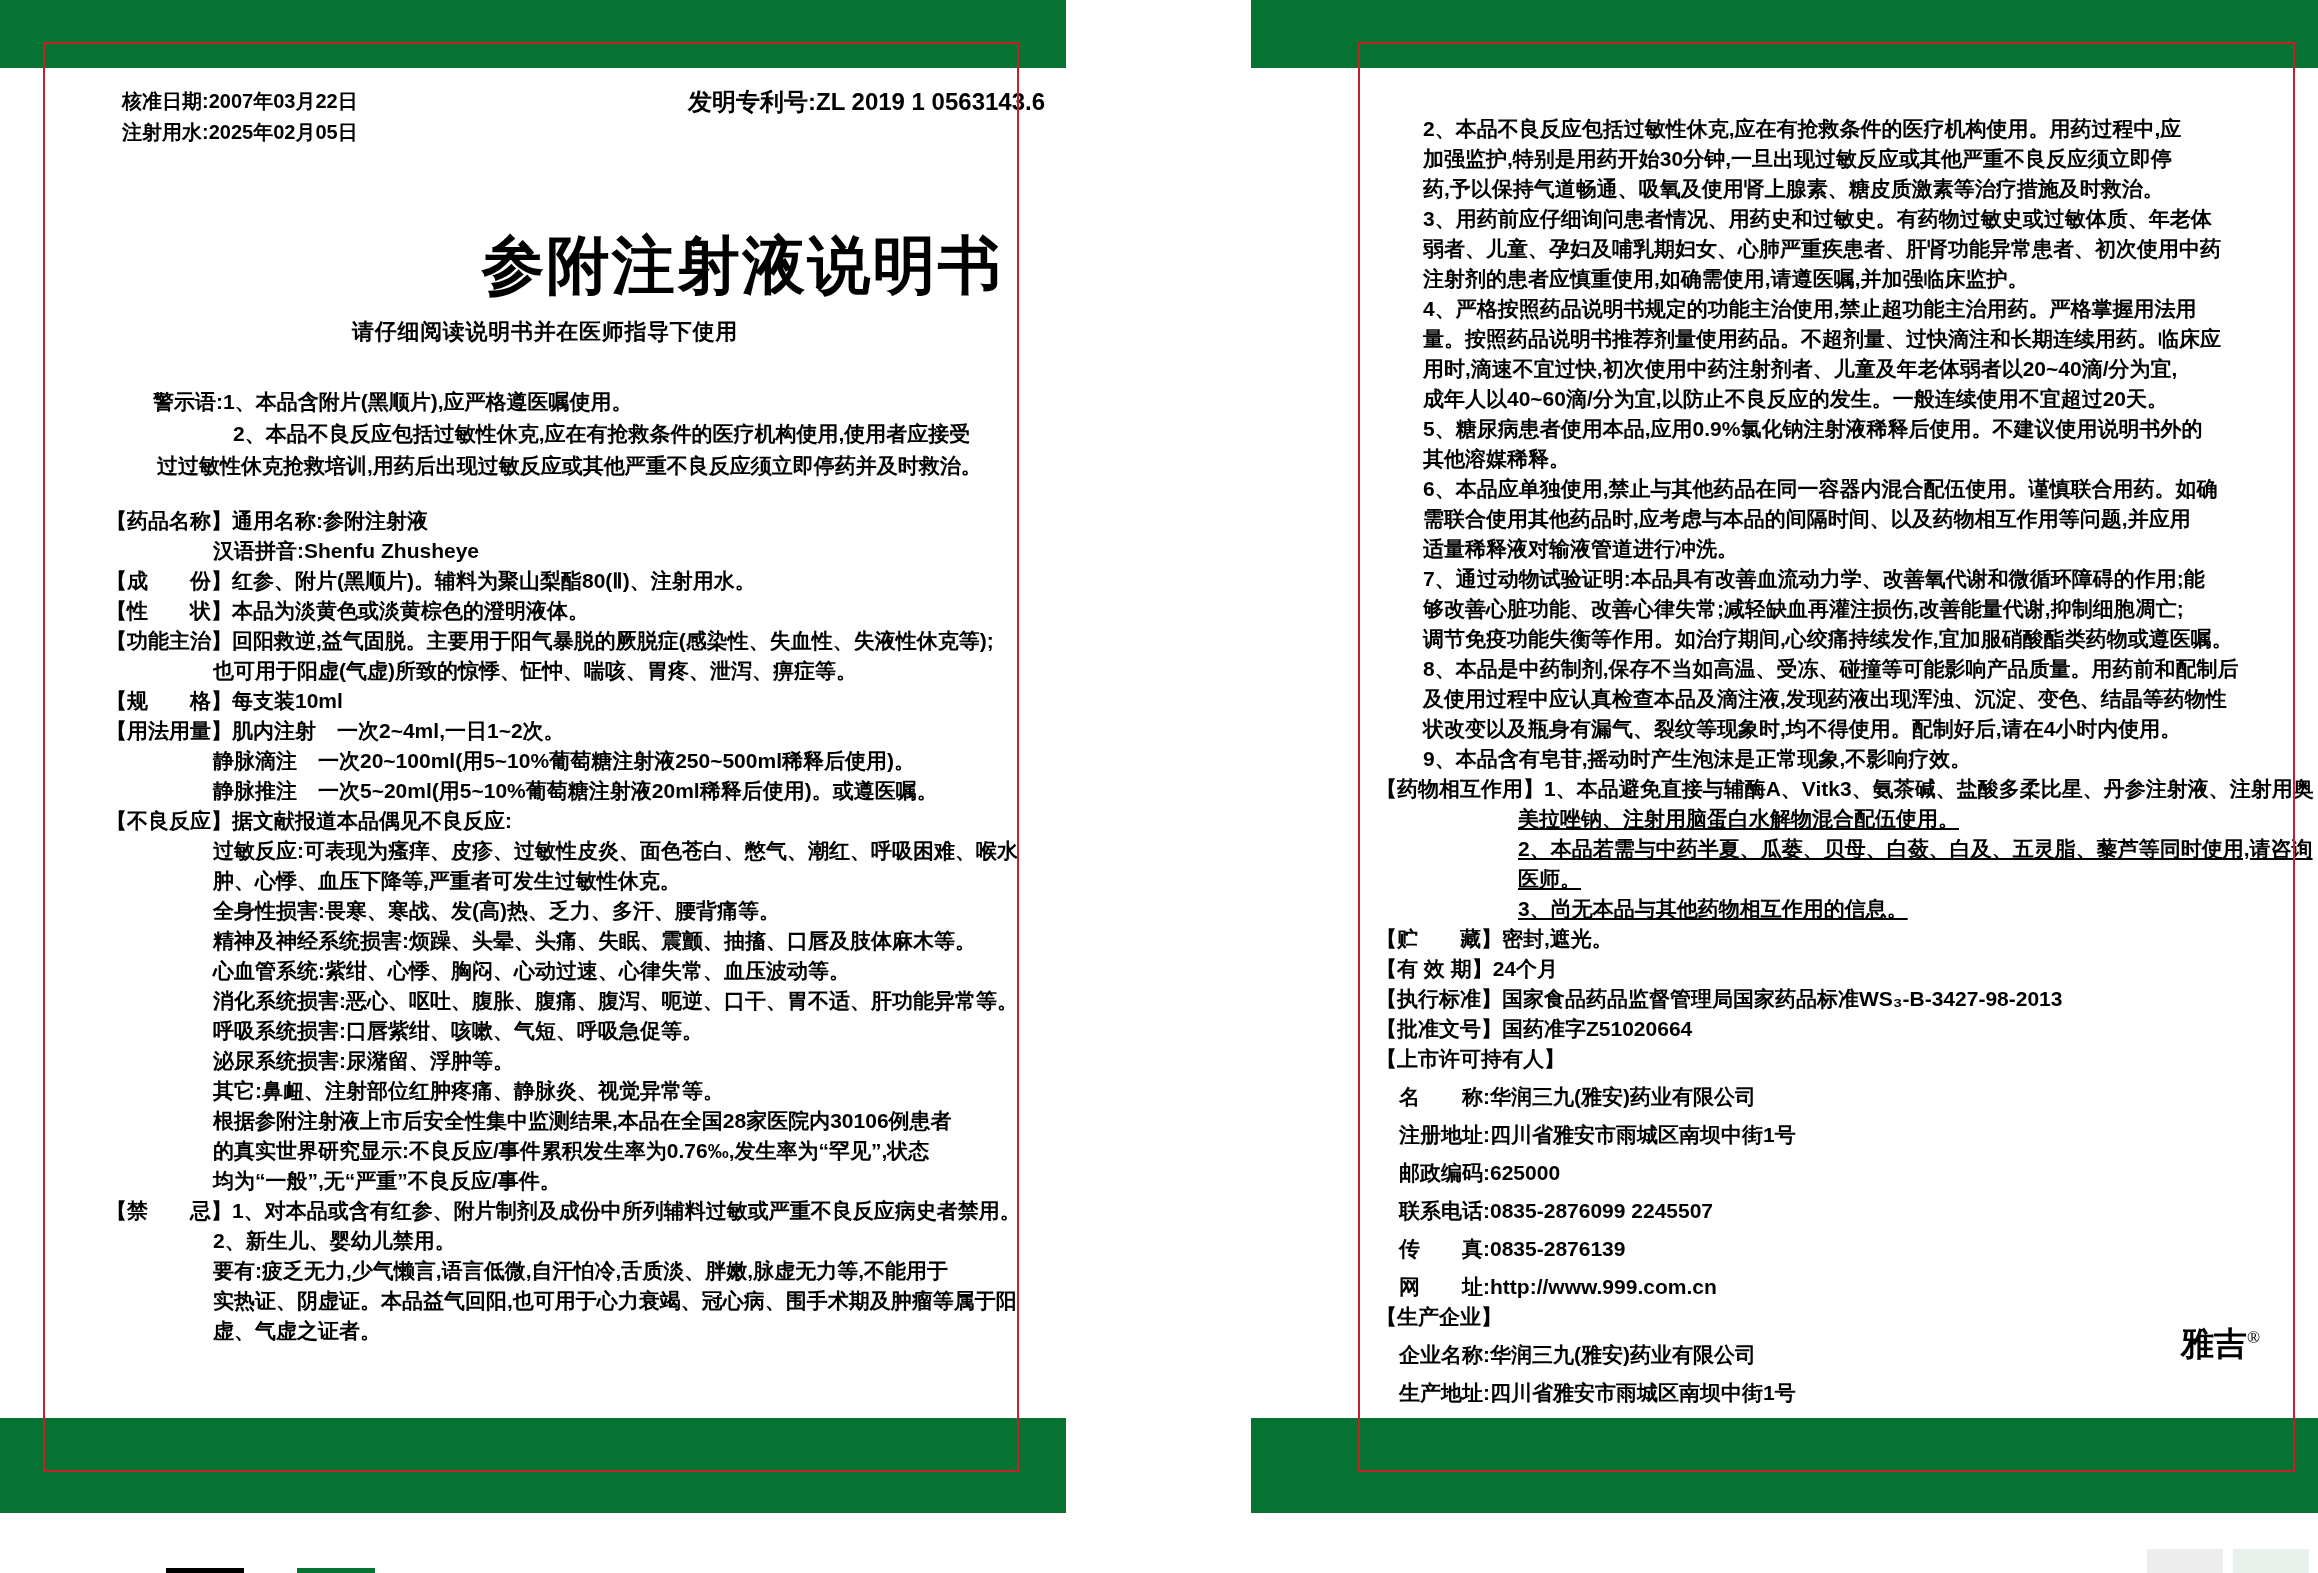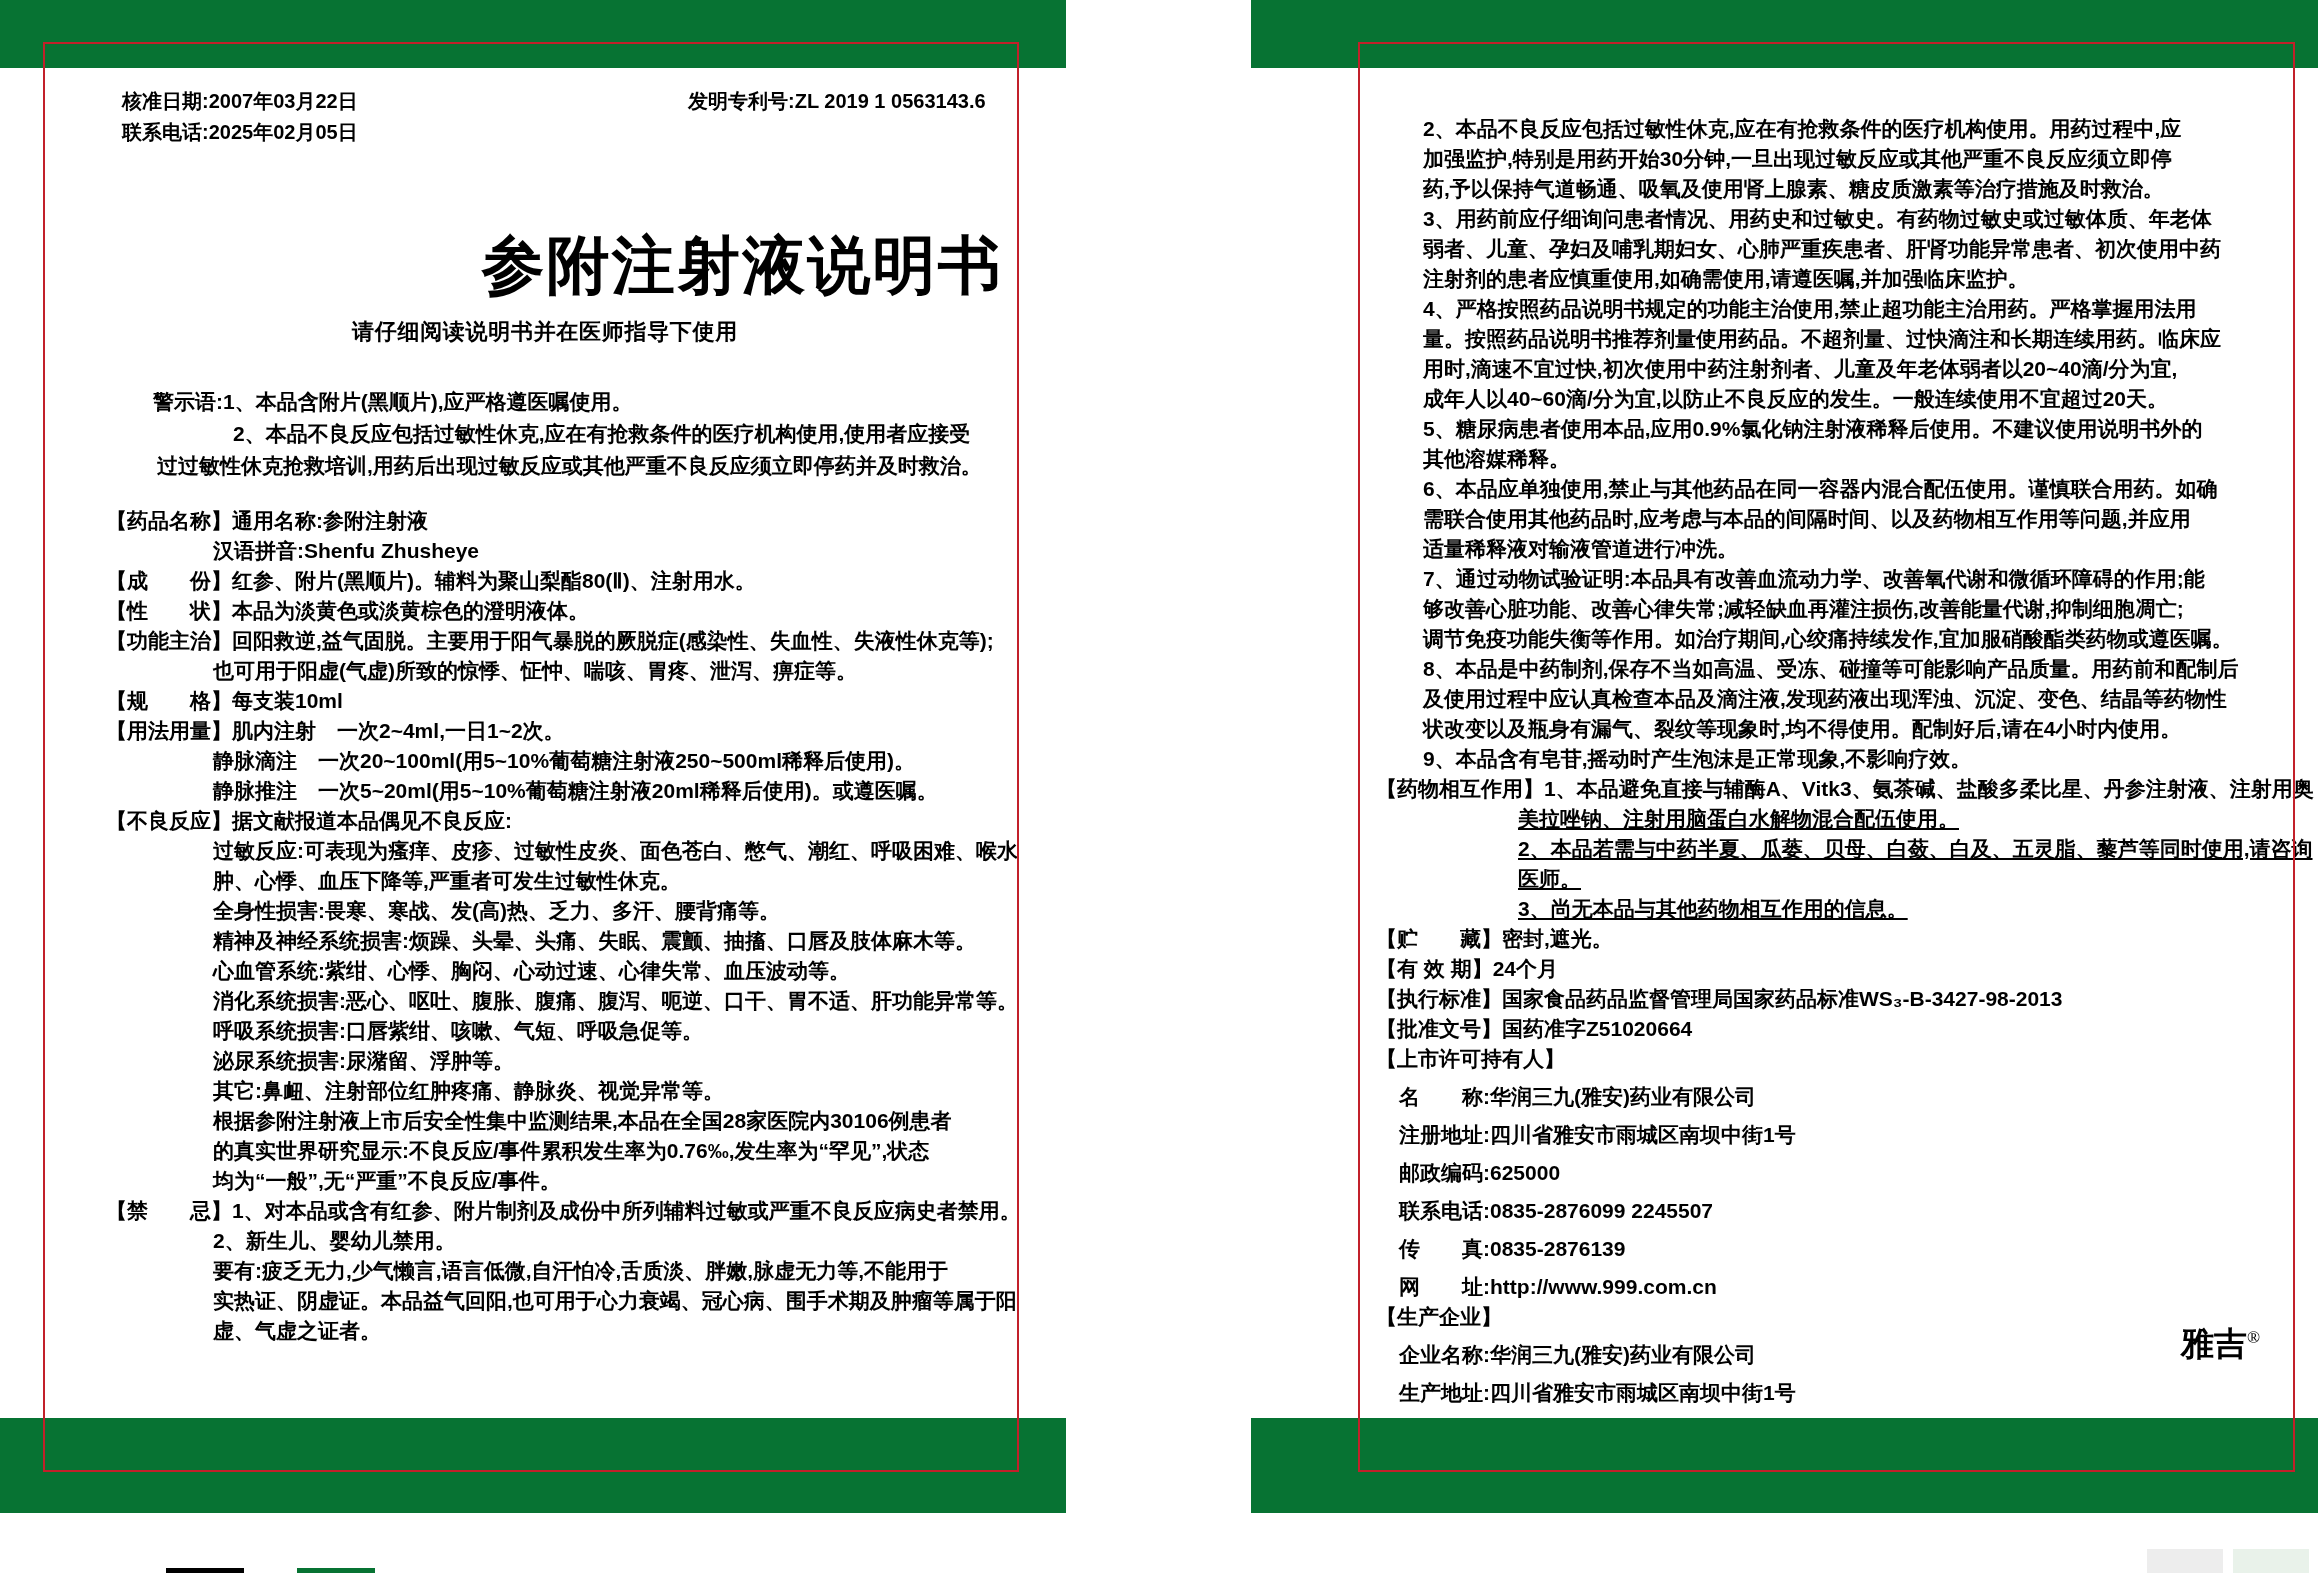--- a/index.html
+++ b/index.html
@@ -18,21 +18,21 @@
   .warn .line{height:32px;line-height:32px;}
   .warn .w0{margin-left:110px;}
   .warn .w1{margin-left:190px;}
   .warn .w2{margin-left:114px;}
   
   .pr .i0{margin-left:18px;}
   .pr .i1{margin-left:65px;}
   .pr .i2{margin-left:160px;text-decoration:underline;}
   .pr .i3{margin-left:41px;margin-top:8px;}
   .dates{left:122px;top:86px;font-size:20px;font-weight:bold;line-height:31px;}
-  .patent{left:688px;top:86px;font-size:20px;font-weight:bold;line-height:31px;}
+  .patent{left:688px;top:86px;font-size:24px;font-weight:bold;line-height:31px;}
   .doc-title{
     left:46px;top:227px;width:957px;text-align:right;
     font-family:"Liberation Serif",serif;font-size:63px;font-weight:bold;
     letter-spacing:2.2px;line-height:79px;
   }
   .doc-subtitle{
     left:43px;top:316px;width:1004px;text-align:center;
     font-size:22px;font-weight:bold;letter-spacing:0.7px;line-height:32px;
   }
   .warn{left:43px;top:386px;font-weight:bold;}
@@ -47,21 +47,21 @@
 </style>
 </head>
 <body>
 
 <div class="band" style="left:0;top:0;width:1066px;height:68px;"></div>
 <div class="band" style="left:0;top:1418px;width:1066px;height:95px;"></div>
 <div class="redrect" style="left:43px;top:42px;width:972px;height:1426px;"></div>
 
 <div class="abs dates">
   <div class="dline">核准日期:2007年03月22日</div>
-  <div class="dline">联系电话:2025年02月05日</div>
+  <div class="dline">注射用水:2025年02月05日</div>
 </div>
 <div class="abs patent">发明专利号:ZL 2019 1 0563143.6</div>
 
 <div class="abs doc-title">参附注射液说明书</div>
 <div class="abs doc-subtitle">请仔细阅读说明书并在医师指导下使用</div>
 
 <div class="lines warn">
     <div class="line w0">警示语:1、本品含附片(黑顺片),应严格遵医嘱使用。</div>
     <div class="line w1">2、本品不良反应包括过敏性休克,应在有抢救条件的医疗机构使用,使用者应接受</div>
     <div class="line w2">过过敏性休克抢救培训,用药后出现过敏反应或其他严重不良反应须立即停药并及时救治。</div>

